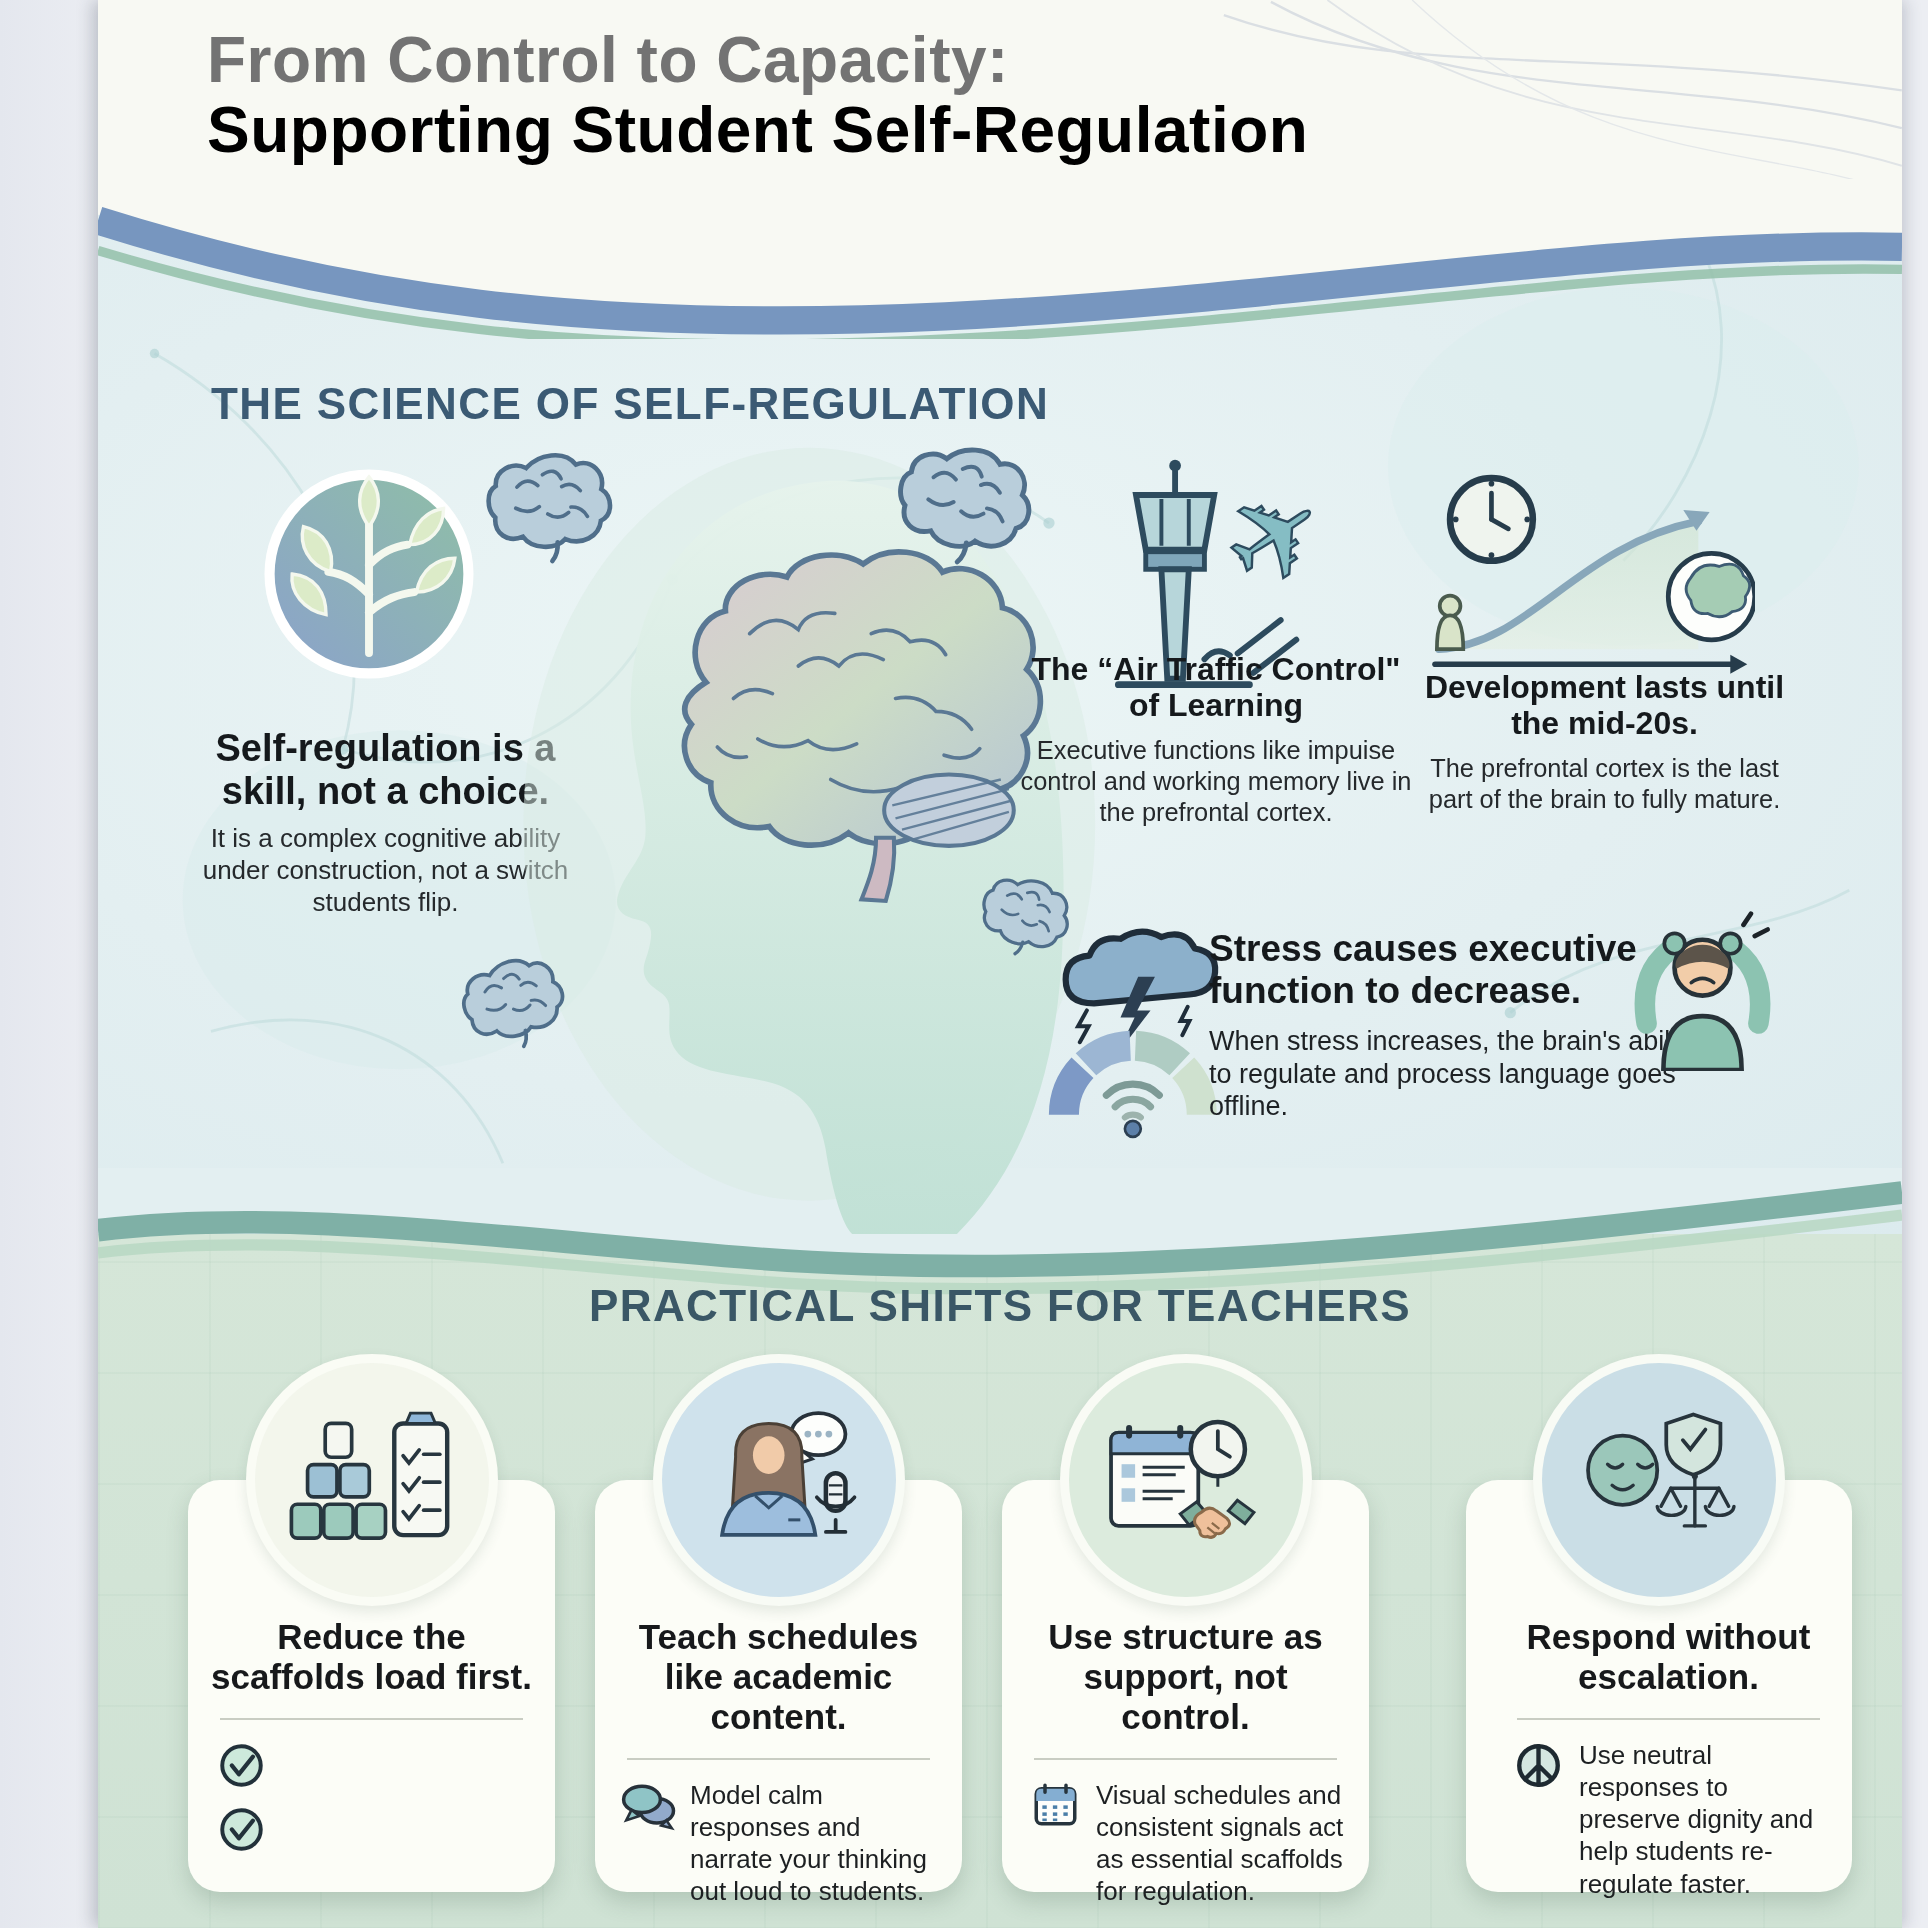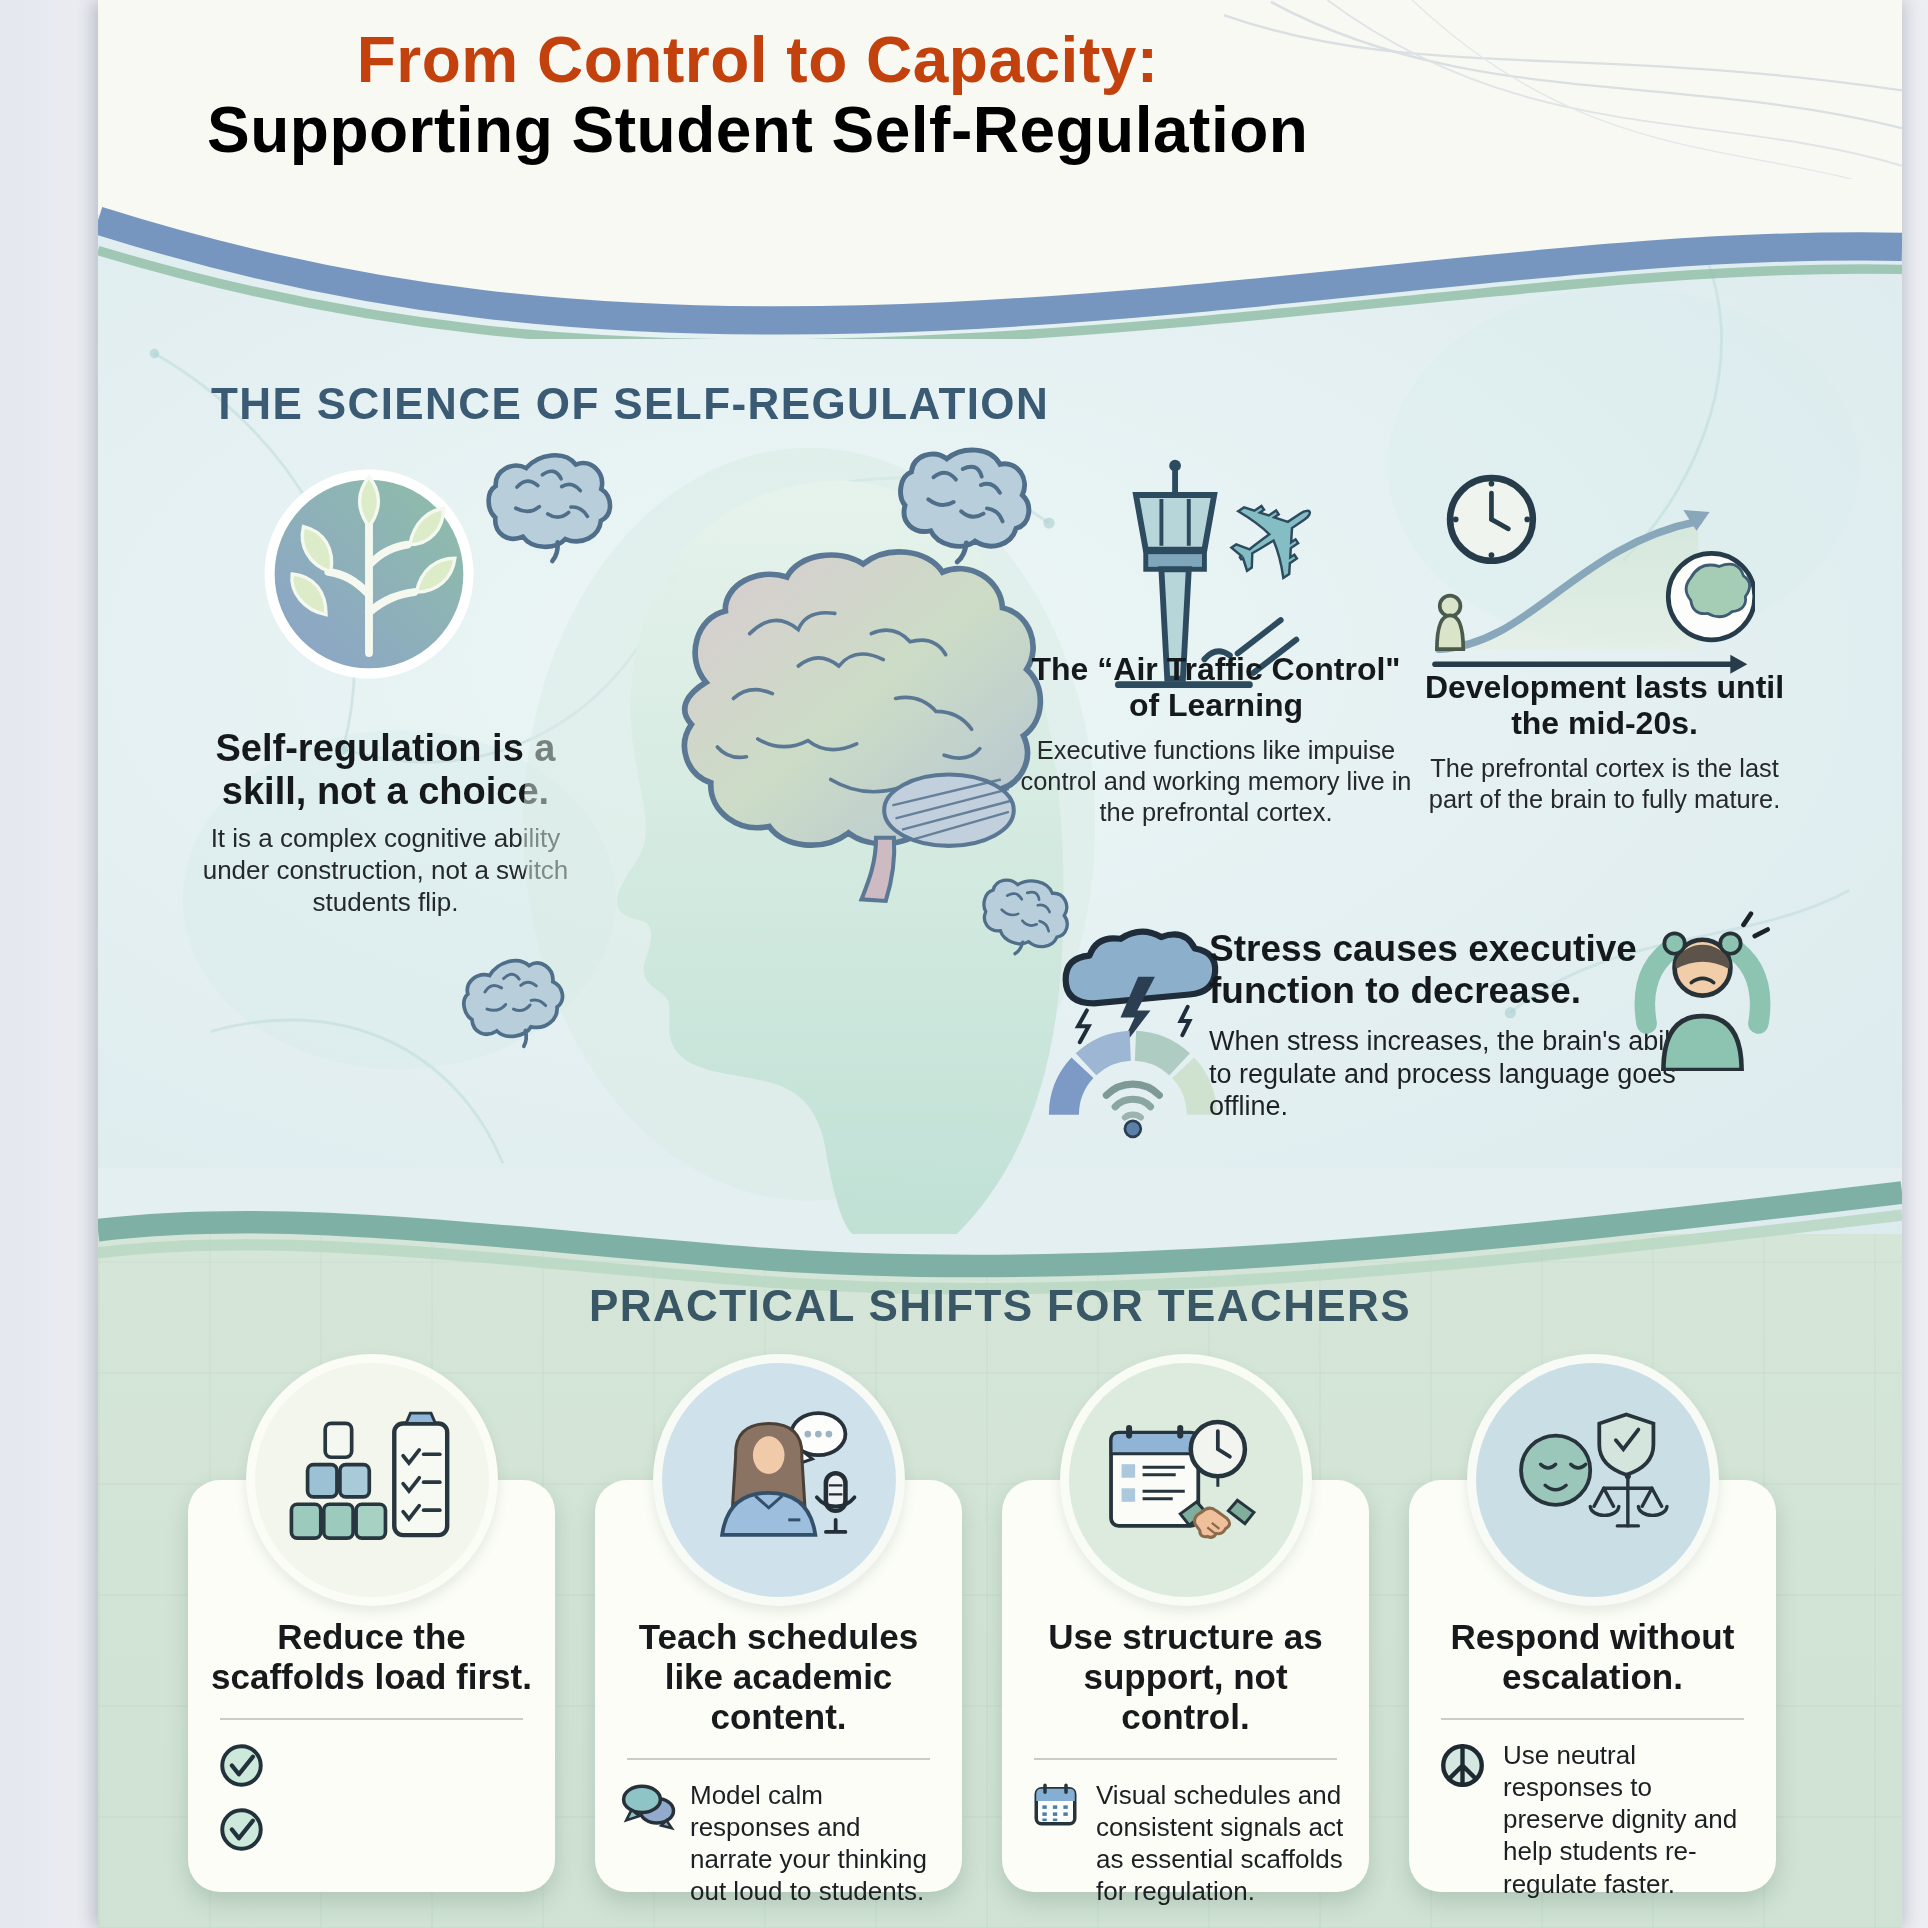--- a/index.html
+++ b/index.html
@@ -7,21 +7,21 @@
   .page{position:absolute;left:98px;top:0;width:1804px;height:1928px;background:#f8f9f3;box-shadow:-7.5px 0 15px rgba(40,50,70,.22),7.5px 0 13px rgba(40,50,70,.12);}
   
   .sec-science{position:absolute;left:0;top:184px;width:100%;height:1050px;background:radial-gradient(ellipse at 40% 45%,#ecf6f6 0%,#e3eff1 55%,#dcebee 100%);}
   .sec-practical{position:absolute;left:0;top:1234px;width:100%;height:695px;background:
      repeating-linear-gradient(90deg,rgba(110,160,135,.06) 0 1.9px,transparent 1.9px 111px),
      repeating-linear-gradient(0deg,rgba(110,160,135,.06) 0 1.9px,transparent 1.9px 111px),
      linear-gradient(180deg,#d5e6d8 0%,#cfe2d4 100%);}
   .wave-svg{position:absolute;left:0;width:100%;z-index:3;}
   
   .title-block{position:absolute;left:109px;top:24.5px;z-index:4;}
-  .t1{font-size:64px;font-weight:bold;color:#c2410c;letter-spacing:0.5px;line-height:1.1;text-align:center;}
+  .t1{font-size:64px;font-weight:bold;color:#737373;letter-spacing:0.5px;line-height:1.1;}
   .t2{font-size:64px;font-weight:bold;color:#000000;letter-spacing:0.5px;line-height:1.1;}
   .deco-tr{position:absolute;right:0;top:0;z-index:2;opacity:.55;}
   
   .sci-head{position:absolute;left:113px;top:379px;z-index:5;font-size:44px;font-weight:bold;color:#3b5a74;letter-spacing:1.4px;}
   .abs{position:absolute;z-index:5;}
   .sci-text{text-align:center;color:#222628;}
   .sci-title{font-weight:bold;font-size:38px;line-height:1.12;color:#15191c;}
   .sci-sub{font-weight:bold;font-size:32px;line-height:1.12;color:#15191c;}
   .sci-body{font-size:26px;line-height:1.22;margin-top:11.3px;color:#25292c;}
   .stress-text{color:#1d2124;}
@@ -399,21 +399,21 @@
                 <rect x="37" y="37" width="5" height="4"></rect>
             <rect x="13" y="44" width="5" height="3"></rect>
                 <rect x="25" y="44" width="5" height="3"></rect>
           </g>
         </svg>
       </div>
       <div>Visual schedules and consistent signals act as essential scaffolds for regulation.</div>
     </div>
   </div>
 
-  <div class="card" style="left:1311px;">
+  <div class="card" style="left:1368px;padding-left:19px;">
     <div class="card-circle cc4">
       <svg width="173" height="158" viewBox="0 0 230 210">
         <circle cx="66" cy="92" r="46" fill="#9bc7ba" stroke="#27343c" stroke-width="5"></circle>
         <g fill="none" stroke="#27343c" stroke-width="4.5" stroke-linecap="round">
           <path d="M46,84 q10,10 20,0"></path>
               <path d="M86,84 q10,10 20,0"></path>
           <path d="M52,112 q14,12 28,0"></path>
         </g>
         <path d="M160,18 l36,12 v28 q0,28 -36,40 q-36,-12 -36,-40 v-28 Z" fill="#d3e5dd" stroke="#27343c" stroke-width="5"></path>
         <path d="M146,52 l10,12 20,-26" fill="none" stroke="#27343c" stroke-width="5" stroke-linecap="round"></path>

